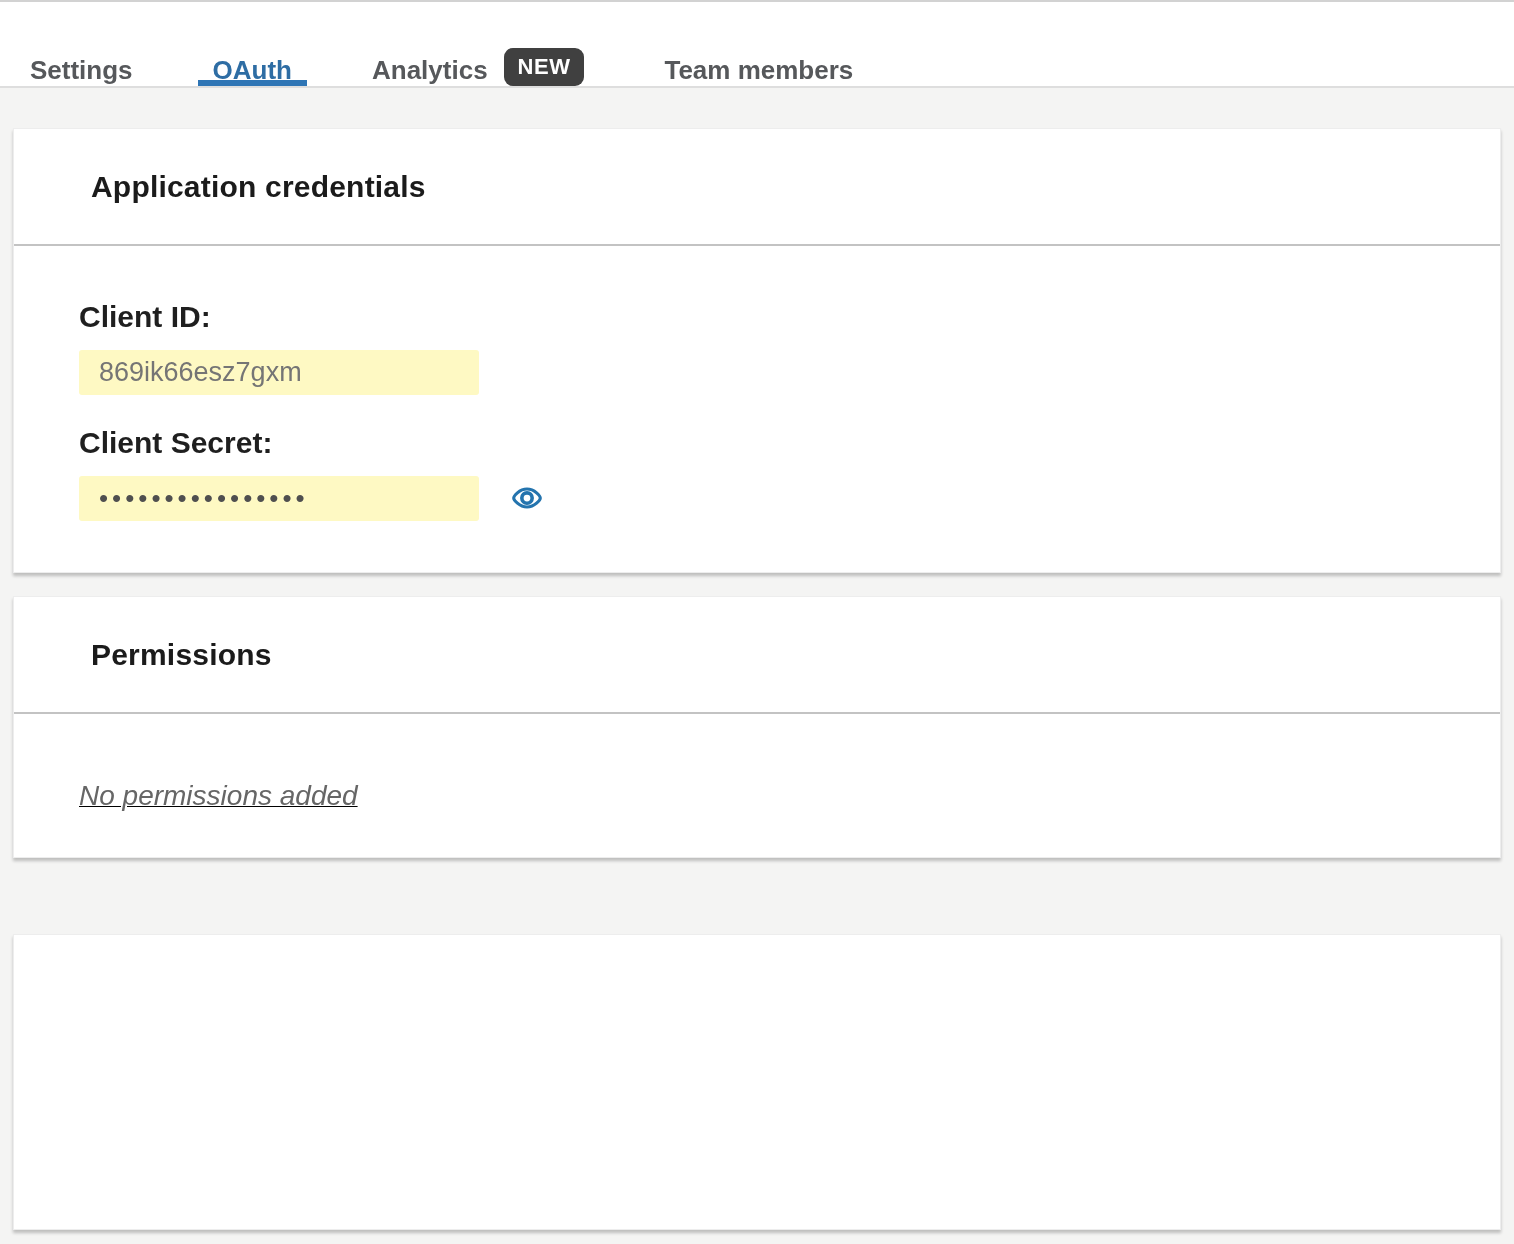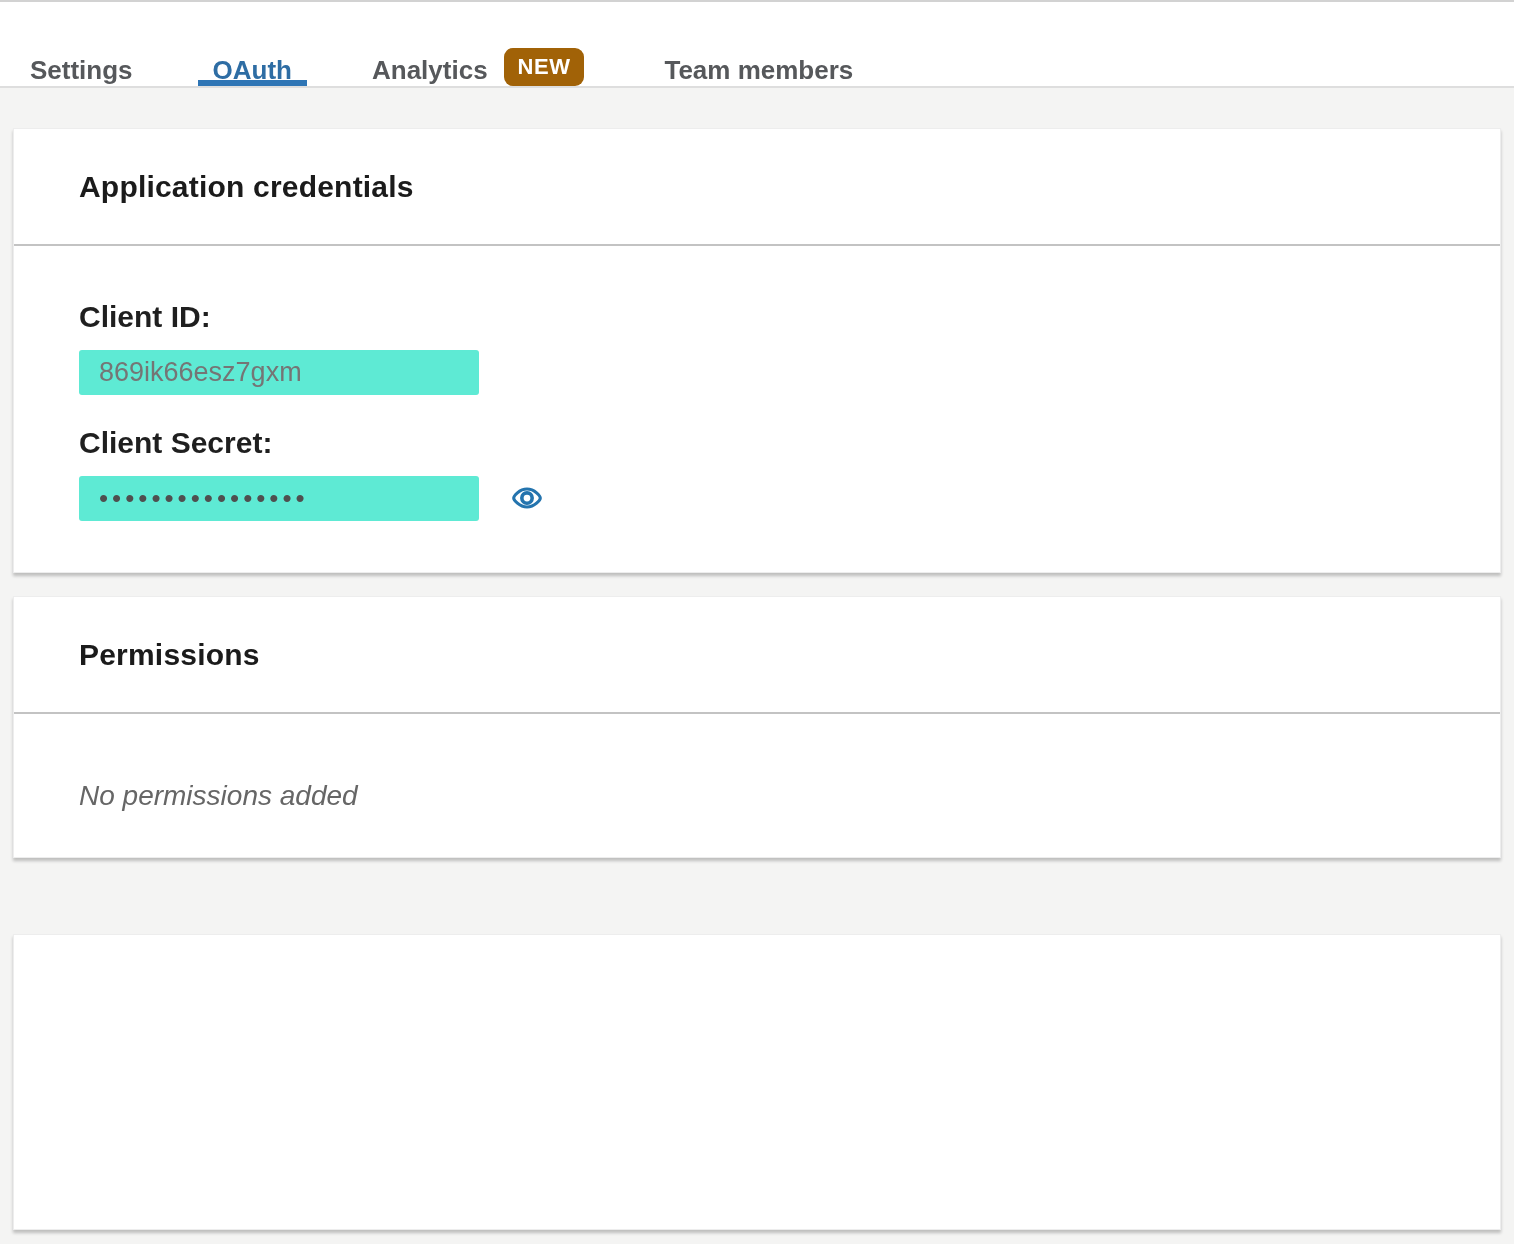--- a/index.html
+++ b/index.html
@@ -33,21 +33,21 @@
   }
   .tab.active { color: #2e6da4; }
   .tab.active::after {
     content: "";
     position: absolute; left: -15px; right: -15px; bottom: 0;
     height: 6px; background: #2e75b5;
   }
   .badge {
     display: inline-block;
     margin-left: 16px;
-    background: #a16207;
+    background: #404040;
     color: #ffffff;
     font-size: 22px; font-weight: 700;
     padding: 6px 14px;
     border-radius: 9px;
     letter-spacing: 0.5px;
   }
 
   
   .card {
     position: absolute; left: 13px; width: 1488px;
@@ -55,58 +55,58 @@
     border: 1px solid #ededed;
     box-shadow: 0 3px 3px rgba(0,0,0,0.22);
   }
   .card-header {
     height: 117px;
     display: flex; align-items: center;
     padding-left: 65px;
     border-bottom: 2px solid #c3c3c3;
   }
   .card-title {
-    margin: 0;
+    margin: 12px;
     font-size: 30px; font-weight: 700;
     color: #1b1b1b;
     letter-spacing: 0.2px;
   }
   #card-credentials { top: 128px; height: 445px; }
   #card-permissions { top: 596px; height: 262px; }
   #card-oauth       { top: 934px; height: 296px; }
 
   .cred-body { padding: 54px 65px 0 65px; }
   .field-label {
     font-size: 30px; font-weight: 700;
     color: #1f1f1f;
     display: block;
   }
   .text-input {
     display: block;
     width: 400px; height: 45px;
     margin-top: 16px;
-    background: #5eead4;
+    background: #fef9c3;
     border: none; border-radius: 3px;
     padding: 0 20px;
     font-family: "Liberation Sans", sans-serif;
     font-size: 27px; color: #757575;
     outline: none;
   }
   .secret-label { margin-top: 31px; }
   .secret-row { display: flex; align-items: center; }
   .secret-input { letter-spacing: 4px; font-size: 26px; color: #4f4f4f; }
   .icon-btn {
     background: none; border: none; padding: 0;
     margin-left: 28px; margin-top: 14px;
     width: 40px; height: 40px;
     display: flex; align-items: center; justify-content: center;
     cursor: pointer;
   }
 
-  .empty-body { padding: 66px 73px 0 65px; }
+  .empty-body { padding: 66px 73px 0 65px; text-decoration: underline; }
   .empty-text {
     font-size: 28px; font-style: italic;
     color: #666666;
   }
 
   .oauth-body { position: relative; padding: 53px 65px 0 65px; }
   .oauth-empty { display: block; margin-top: 15px; }
   .edit-btn {
     position: absolute; top: 30px; right: 60px;
     width: 48px; height: 48px;

